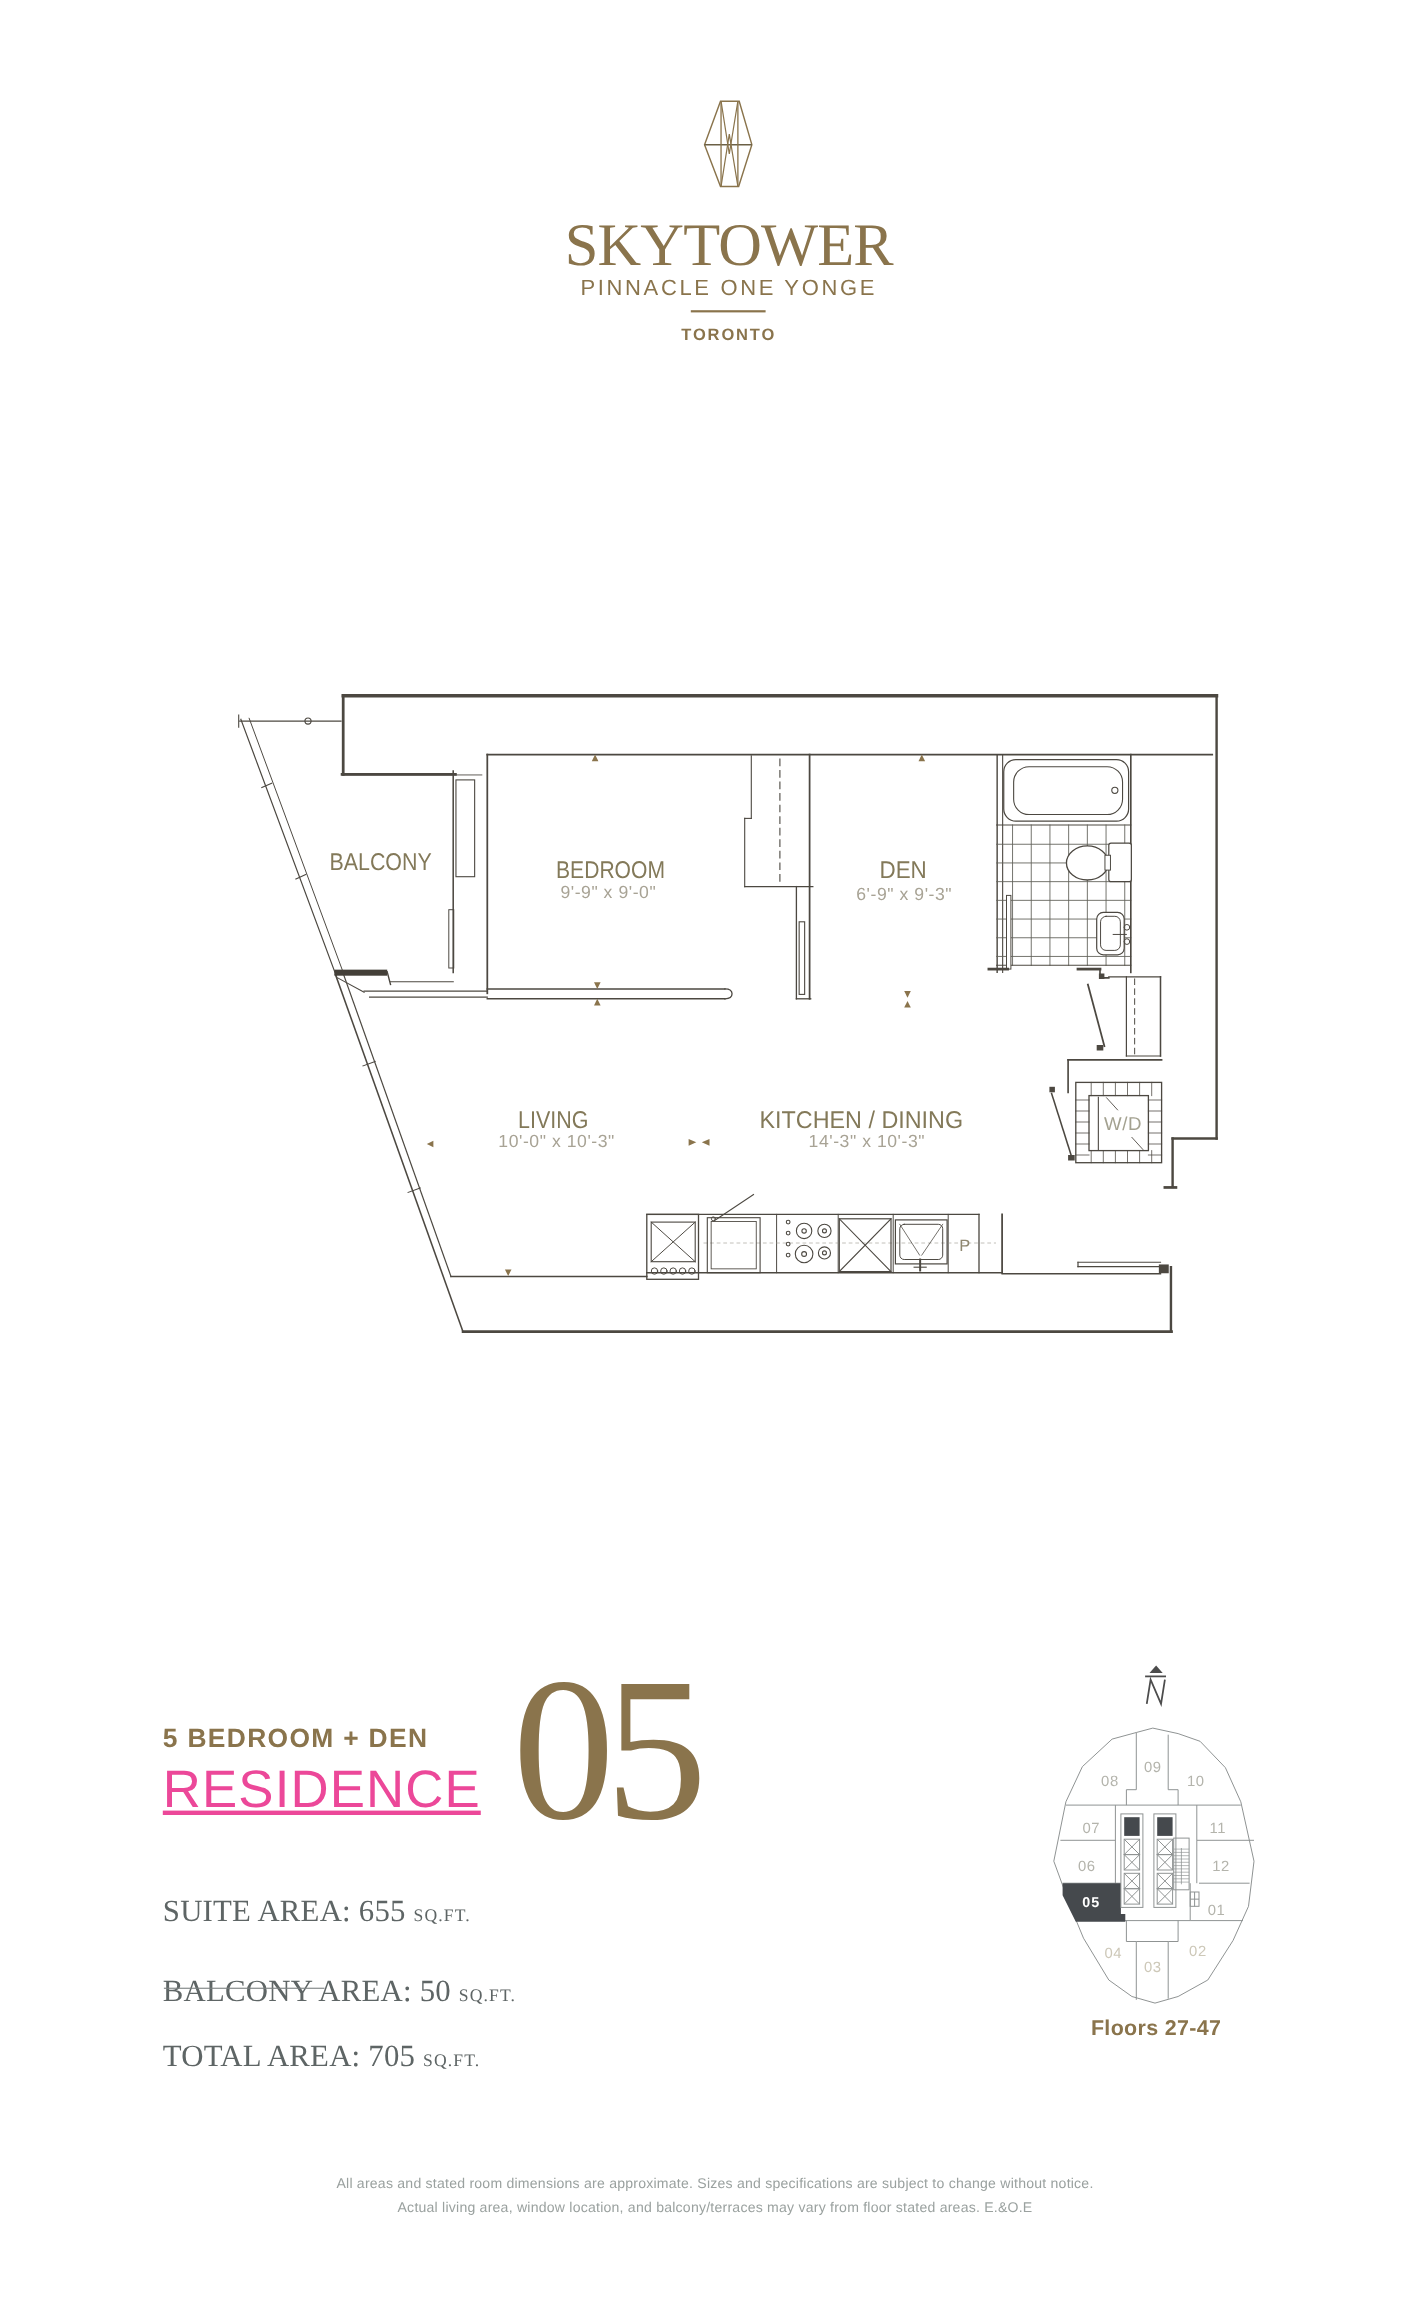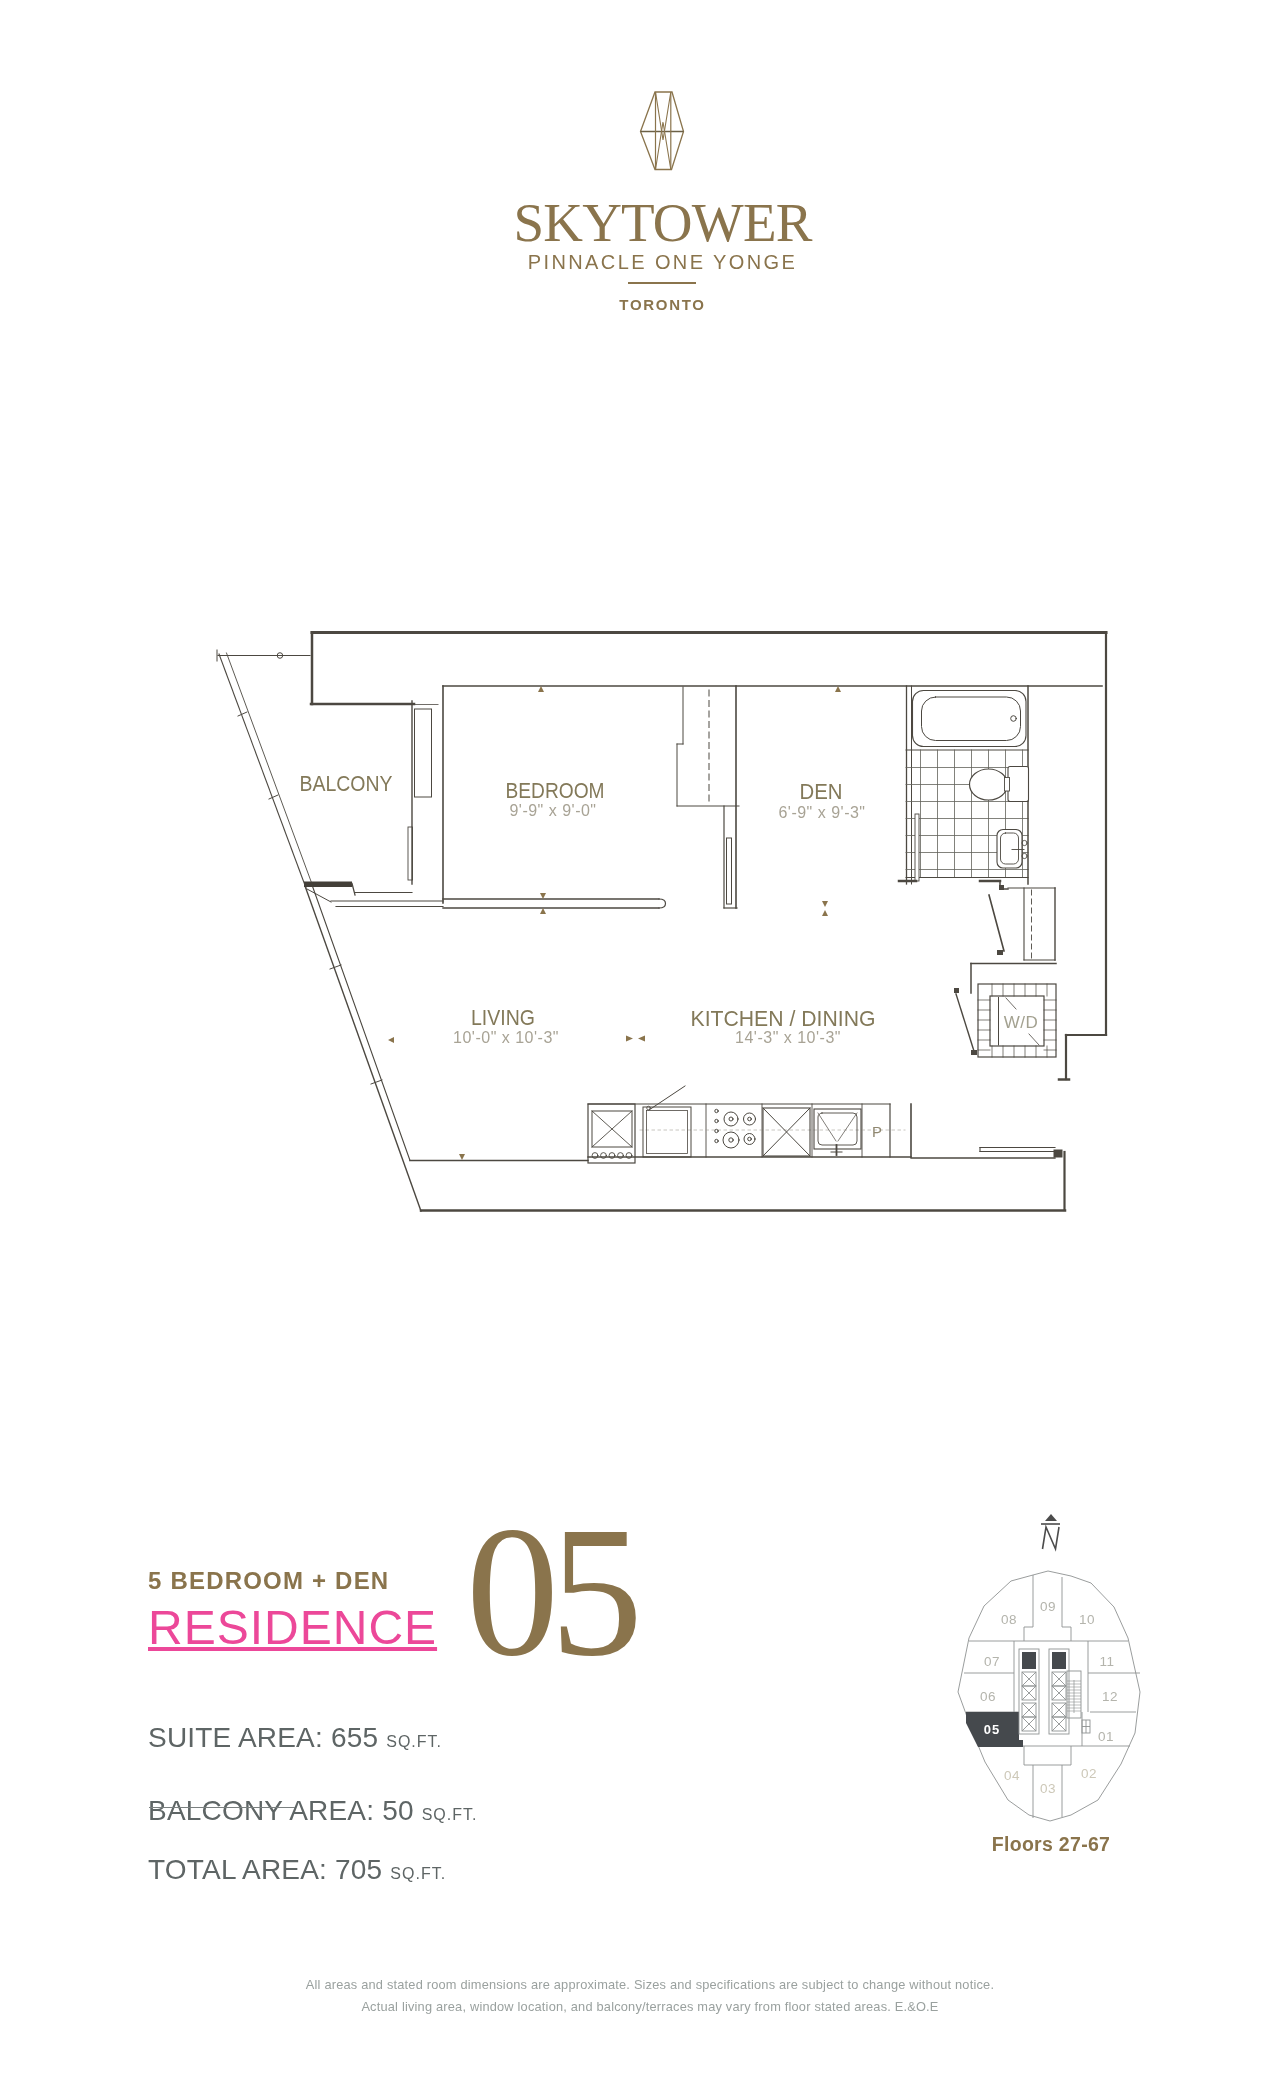--- a/index.html
+++ b/index.html
@@ -5,41 +5,41 @@
   html,body{margin:0;padding:0;}
   body{width:1275px;height:2100px;position:relative;background:#ffffff;font-family:"Liberation Sans",sans-serif;overflow:hidden;}
   .abs{position:absolute;}
   #skytower{position:absolute;top:195px;left:0;width:1325px;text-align:center;font-family:"Liberation Serif",serif;font-size:55px;letter-spacing:-0.8px;color:#8a744c;line-height:1;}
   #pinnacle{position:absolute;top:252px;left:0;width:1325px;text-align:center;font-size:20px;letter-spacing:2.4px;color:#8a744c;line-height:1;}
   #hline{position:absolute;top:282px;left:628px;width:68px;height:2px;background:#8a744c;}
   #toronto{position:absolute;top:297px;left:0;width:1325px;text-align:center;font-size:15px;font-weight:bold;letter-spacing:1.7px;color:#8a744c;line-height:1;}
   #bed-den{position:absolute;left:148px;top:1569px;font-size:24px;font-weight:bold;letter-spacing:1.2px;color:#8a744c;line-height:1;}
   #residence{position:absolute;left:148px;top:1604px;font-size:48px;letter-spacing:1px;color:#ec4899;line-height:1;text-decoration:underline;}
   #big05{position:absolute;left:466px;top:1498px;font-family:"Liberation Serif",serif;font-size:186px;letter-spacing:-9px;color:#8a744c;line-height:1;}
-  .area{position:absolute;left:148px;font-size:28px;letter-spacing:0.2px;color:#5e6565;line-height:1;}
+  .area{position:absolute;left:148px;font-size:28px;letter-spacing:0.2px;color:#5e6565;line-height:1;font-family:Liberation Serif, serif;}
   .area small{font-size:16px;letter-spacing:1px;}
   #divline{position:absolute;left:149px;top:1807px;width:146px;height:1px;background:#7a8080;}
   #floors{position:absolute;left:931px;top:1833px;width:240px;text-align:center;font-size:19.5px;font-weight:bold;letter-spacing:0.3px;color:#8a744c;}
   #disc{position:absolute;left:0;top:1974px;width:1300px;text-align:center;font-size:12.8px;color:#9aa19f;line-height:21.5px;letter-spacing:0.2px;}
 </style>
 </head>
 <body>
 <div id="skytower">SKYTOWER</div>
 <div id="pinnacle">PINNACLE ONE YONGE</div>
 <div id="hline"></div>
 <div id="toronto">TORONTO</div>
 
 <div id="bed-den">5 BEDROOM + DEN</div>
 <div id="residence">RESIDENCE</div>
 <div id="big05">05</div>
 <div class="area" style="top:1724px;">SUITE AREA: 655 <small>SQ.FT.</small></div>
 <div class="area" style="top:1757px;margin-top:40px;">BALCONY AREA: 50 <small>SQ.FT.</small></div>
 <div id="divline"></div>
 <div class="area" style="top:1856px;">TOTAL AREA: 705 <small>SQ.FT.</small></div>
-<div id="floors">Floors 27-67</div>
+<div id="floors">Floors 27-47</div>
 <div id="disc">All areas and stated room dimensions are approximate. Sizes and specifications are subject to change without notice.<br>Actual living area, window location, and balcony/terraces may vary from floor stated areas. E.&amp;O.E</div>
 
 <svg class="abs" style="left:0;top:0" width="1275" height="2100" viewBox="0 0 1275 2100" fill="none">
 
 <g id="logo" stroke="#8a744c" stroke-width="1.3">
   <path d="M655,92 H672 L683.5,131.5 L671.5,169.5 H655 L640.5,131.5 Z"></path>
   <path d="M640.5,131.5 H683.5" stroke="#6b6046" stroke-width="1.4"></path>
   <path d="M655.5,92 V169.5 M670.8,92 V169.5" stroke-width="1.2"></path>
   <path d="M655.5,92 L663,140 L670.8,92" stroke-width="1.1"></path>
   <path d="M655.5,169.5 L663,122 L670.8,169.5" stroke-width="1.1"></path>

